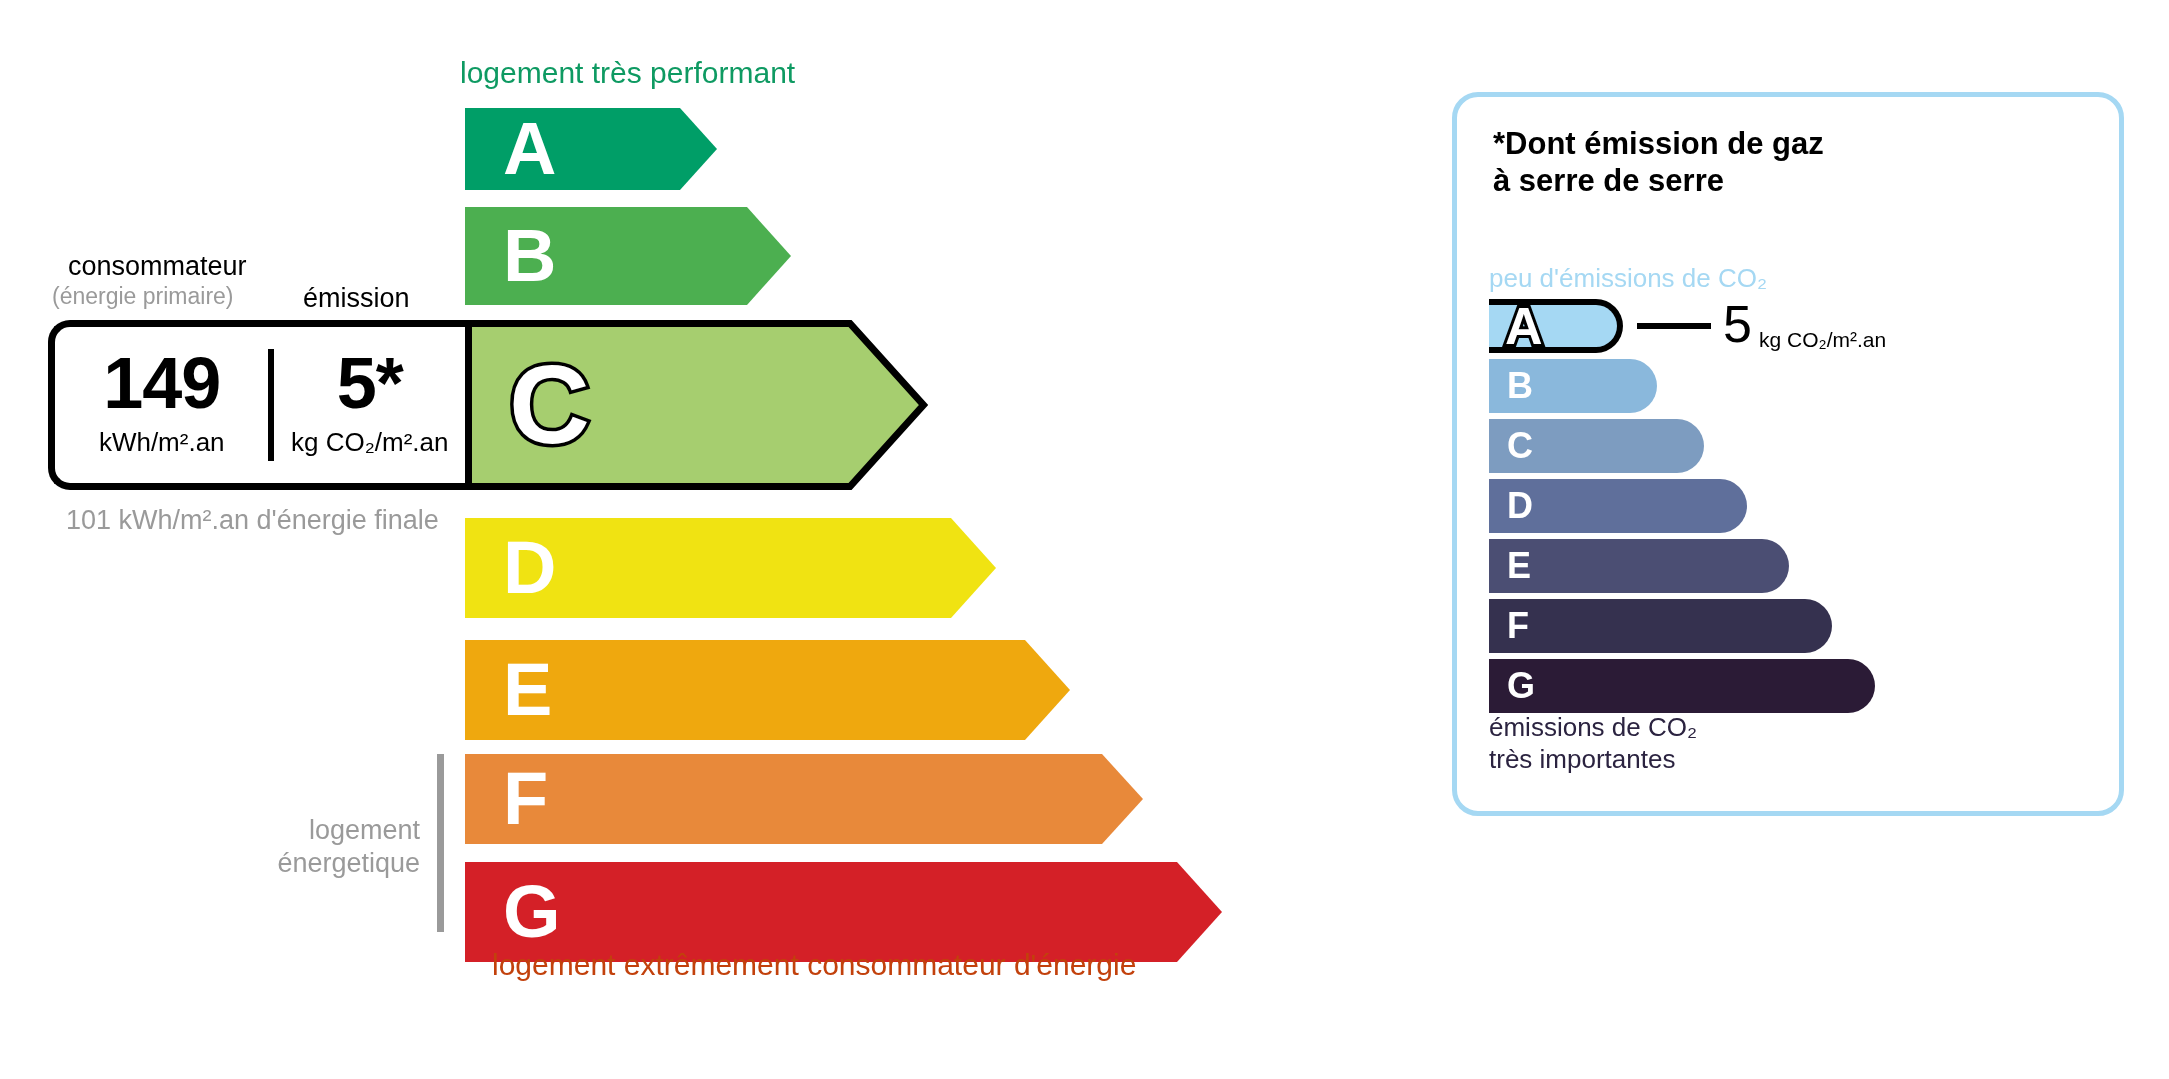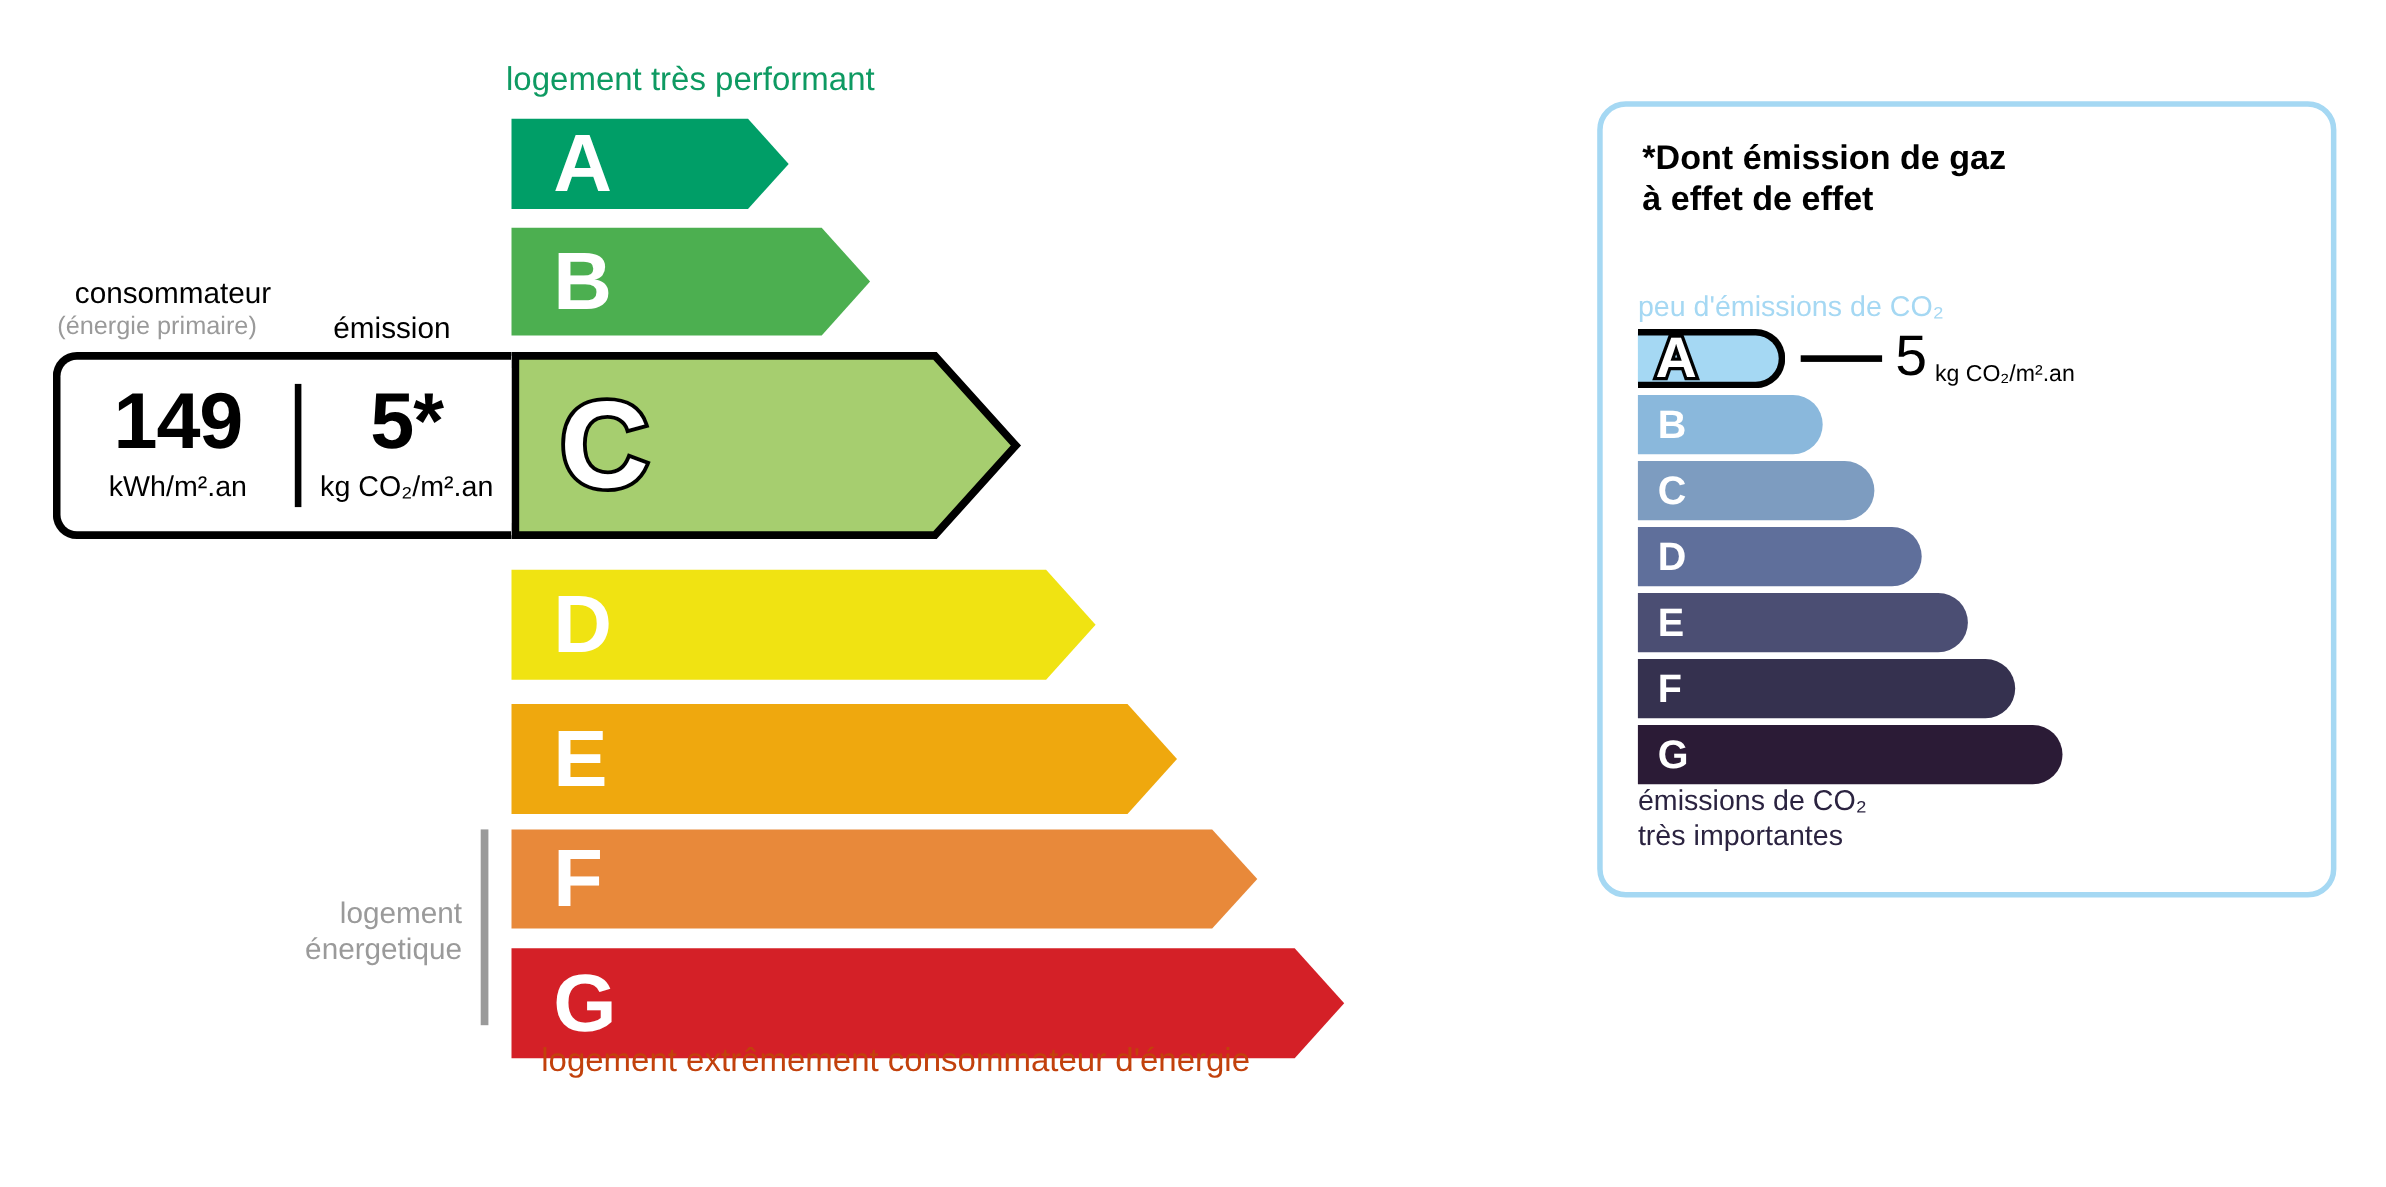--- a/index.html
+++ b/index.html
@@ -291,31 +291,33 @@
         <div class="big-num">149</div>
         <div class="unit">kWh/m².an</div>
       </div>
       <div class="divider"></div>
       <div class="cell">
         <div class="big-num">5*</div>
         <div class="unit">kg CO₂/m².an</div>
       </div>
     </div>
 
+    <div class="final-energy">101 kWh/m².an
+d'énergie finale</div>
 
     <div id="passoire-bar"></div>
     <div id="passoire-txt">logement
 énergetique</div>
 
     <div class="bottom-note">logement extrêmement consommateur d'énergie</div>
   </div>
 
   <div id="ges">
     <div id="ges-title">*Dont émission de gaz
-à effet de effet</div>
+à serre de serre</div>
     <div id="ges-top-note">peu d'émissions de CO₂</div>
     <div id="ges-bars">
         <div class="ges-row selected" style="left: 32px; top: 202px; width: 134px; height: 54px;">
           <div class="ges-pill" style="width: 134px; background: rgb(165, 216, 243);"></div>
           <span class="ges-letter">A</span>
         </div>
         <div class="ges-callout-line" style="left: 180px; top: 226px; width: 74px;"></div>
         <div class="ges-callout-val" style="left: 266px; top: 201px;">5</div>
         <div class="ges-callout-unit" style="left: 302px; top: 232px;">kg CO₂/m².an</div>
         <div class="ges-row" style="left: 32px; top: 262px; width: 168px; height: 54px;">

